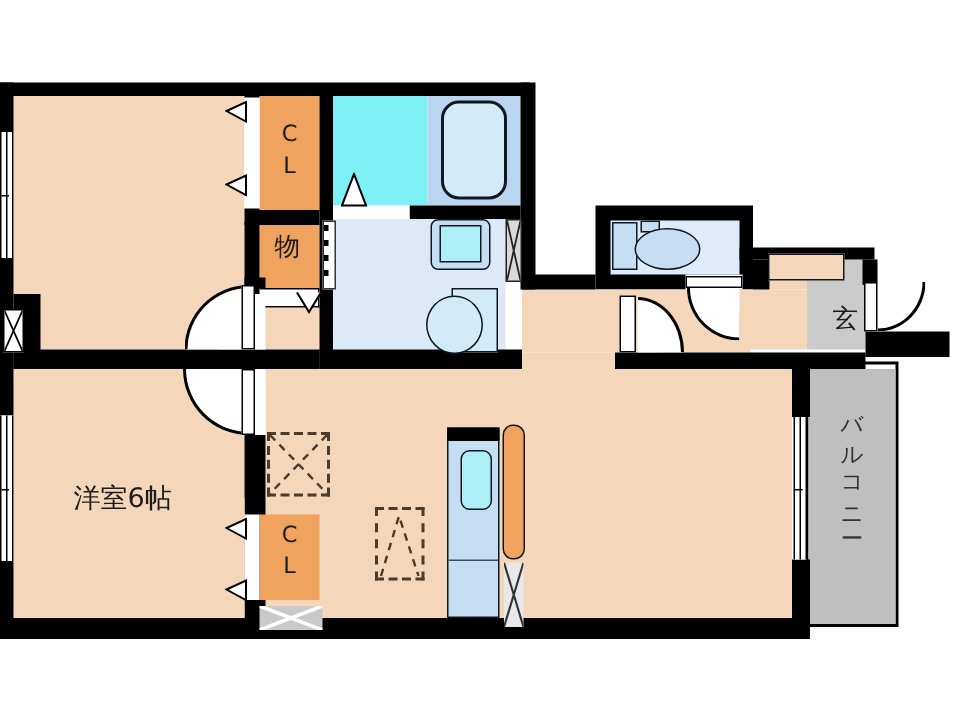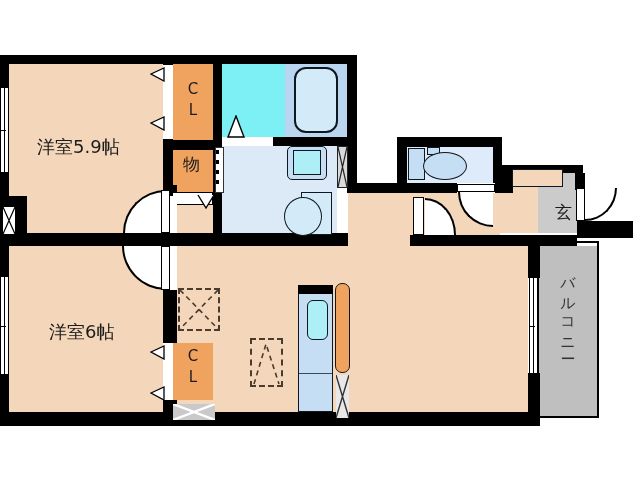--- a/index.html
+++ b/index.html
@@ -187,21 +187,20 @@
     <svg width="38" height="39" style="display:block;">
         <path d="M0,0 L38,39 M38,0 L0,39" stroke="#4a3b2d" stroke-width="1.6" stroke-dasharray="5,4" fill="none"></path>
       </svg>
   </div>
   <div class="dash" style="left:250px;top:338px;width:33px;height:49px;">
     <svg width="29" height="45" style="display:block;">
         <path d="M2,44 L14,4 L27,44" stroke="#4a3b2d" stroke-width="1.6" stroke-dasharray="5,4" fill="none"></path>
       </svg>
   </div>
 
-  <div class="lbl" style="left:37px;top:135px;font-size:18px;">洋室5.9帖</div>
   <div class="lbl" style="left:49px;top:320px;font-size:18px;">洋室6帖</div>
   <div class="lbl lbl-stack" style="left:178px;top:79px;width:30px;font-size:15px;">C
 L</div>
   <div class="lbl lbl-stack" style="left:178px;top:346px;width:30px;font-size:15px;">C
 L</div>
   <div class="lbl" style="left:183px;top:153px;font-size:17px;">物</div>
   <div class="lbl" style="left:555px;top:201px;font-size:17px;">玄</div>
   <div class="lbl lbl-v" style="left:558px;top:266px;height:140px;font-size:15px;color:#333;">バルコニー</div>
 
 </div>

